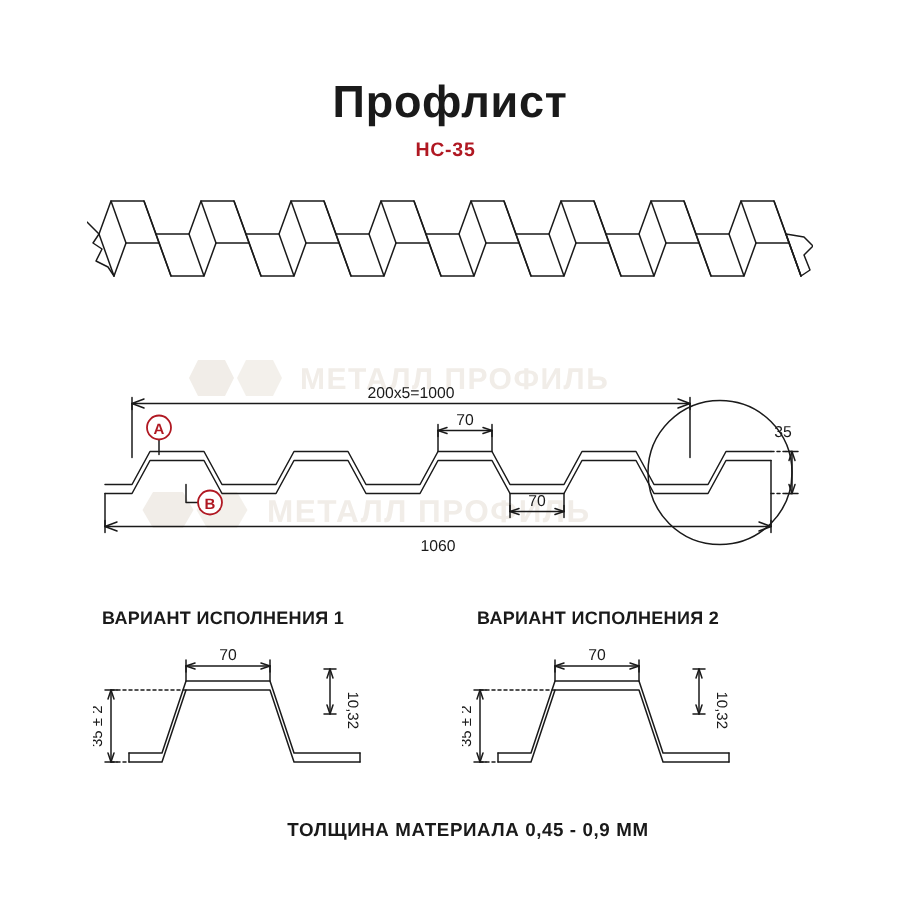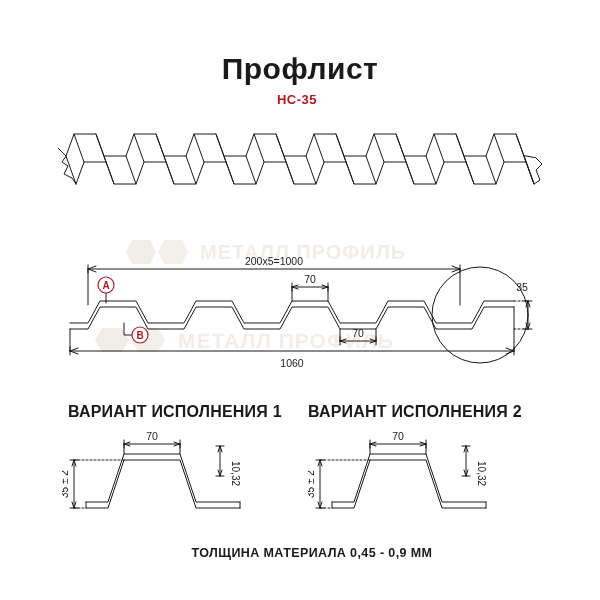--- a/index.html
+++ b/index.html
@@ -48,27 +48,27 @@
     left: 0;
     width: 600px;
     text-align: center;
     font-size: 12.5px;
     font-weight: bold;
     letter-spacing: 0.4px;
     padding-left: 12px;
   }
   .variant-label {
     position: absolute;
-    font-size: 16px;
+    font-size: 12px;
     font-weight: bold;
     letter-spacing: 0.2px;
     line-height: 14px;
   }
   #variant1-label { top: 405px; left: 68px; }
-  #variant2-label { top: 405px; left: 308px; }
+  #variant2-label { top: 405px; left: 318px; }
 
   svg { display: block; }
   .sv { position: absolute; }
   .wm {
     position: absolute;
     pointer-events: none;
     text-align: right;
   }
 </style>
 </head>

